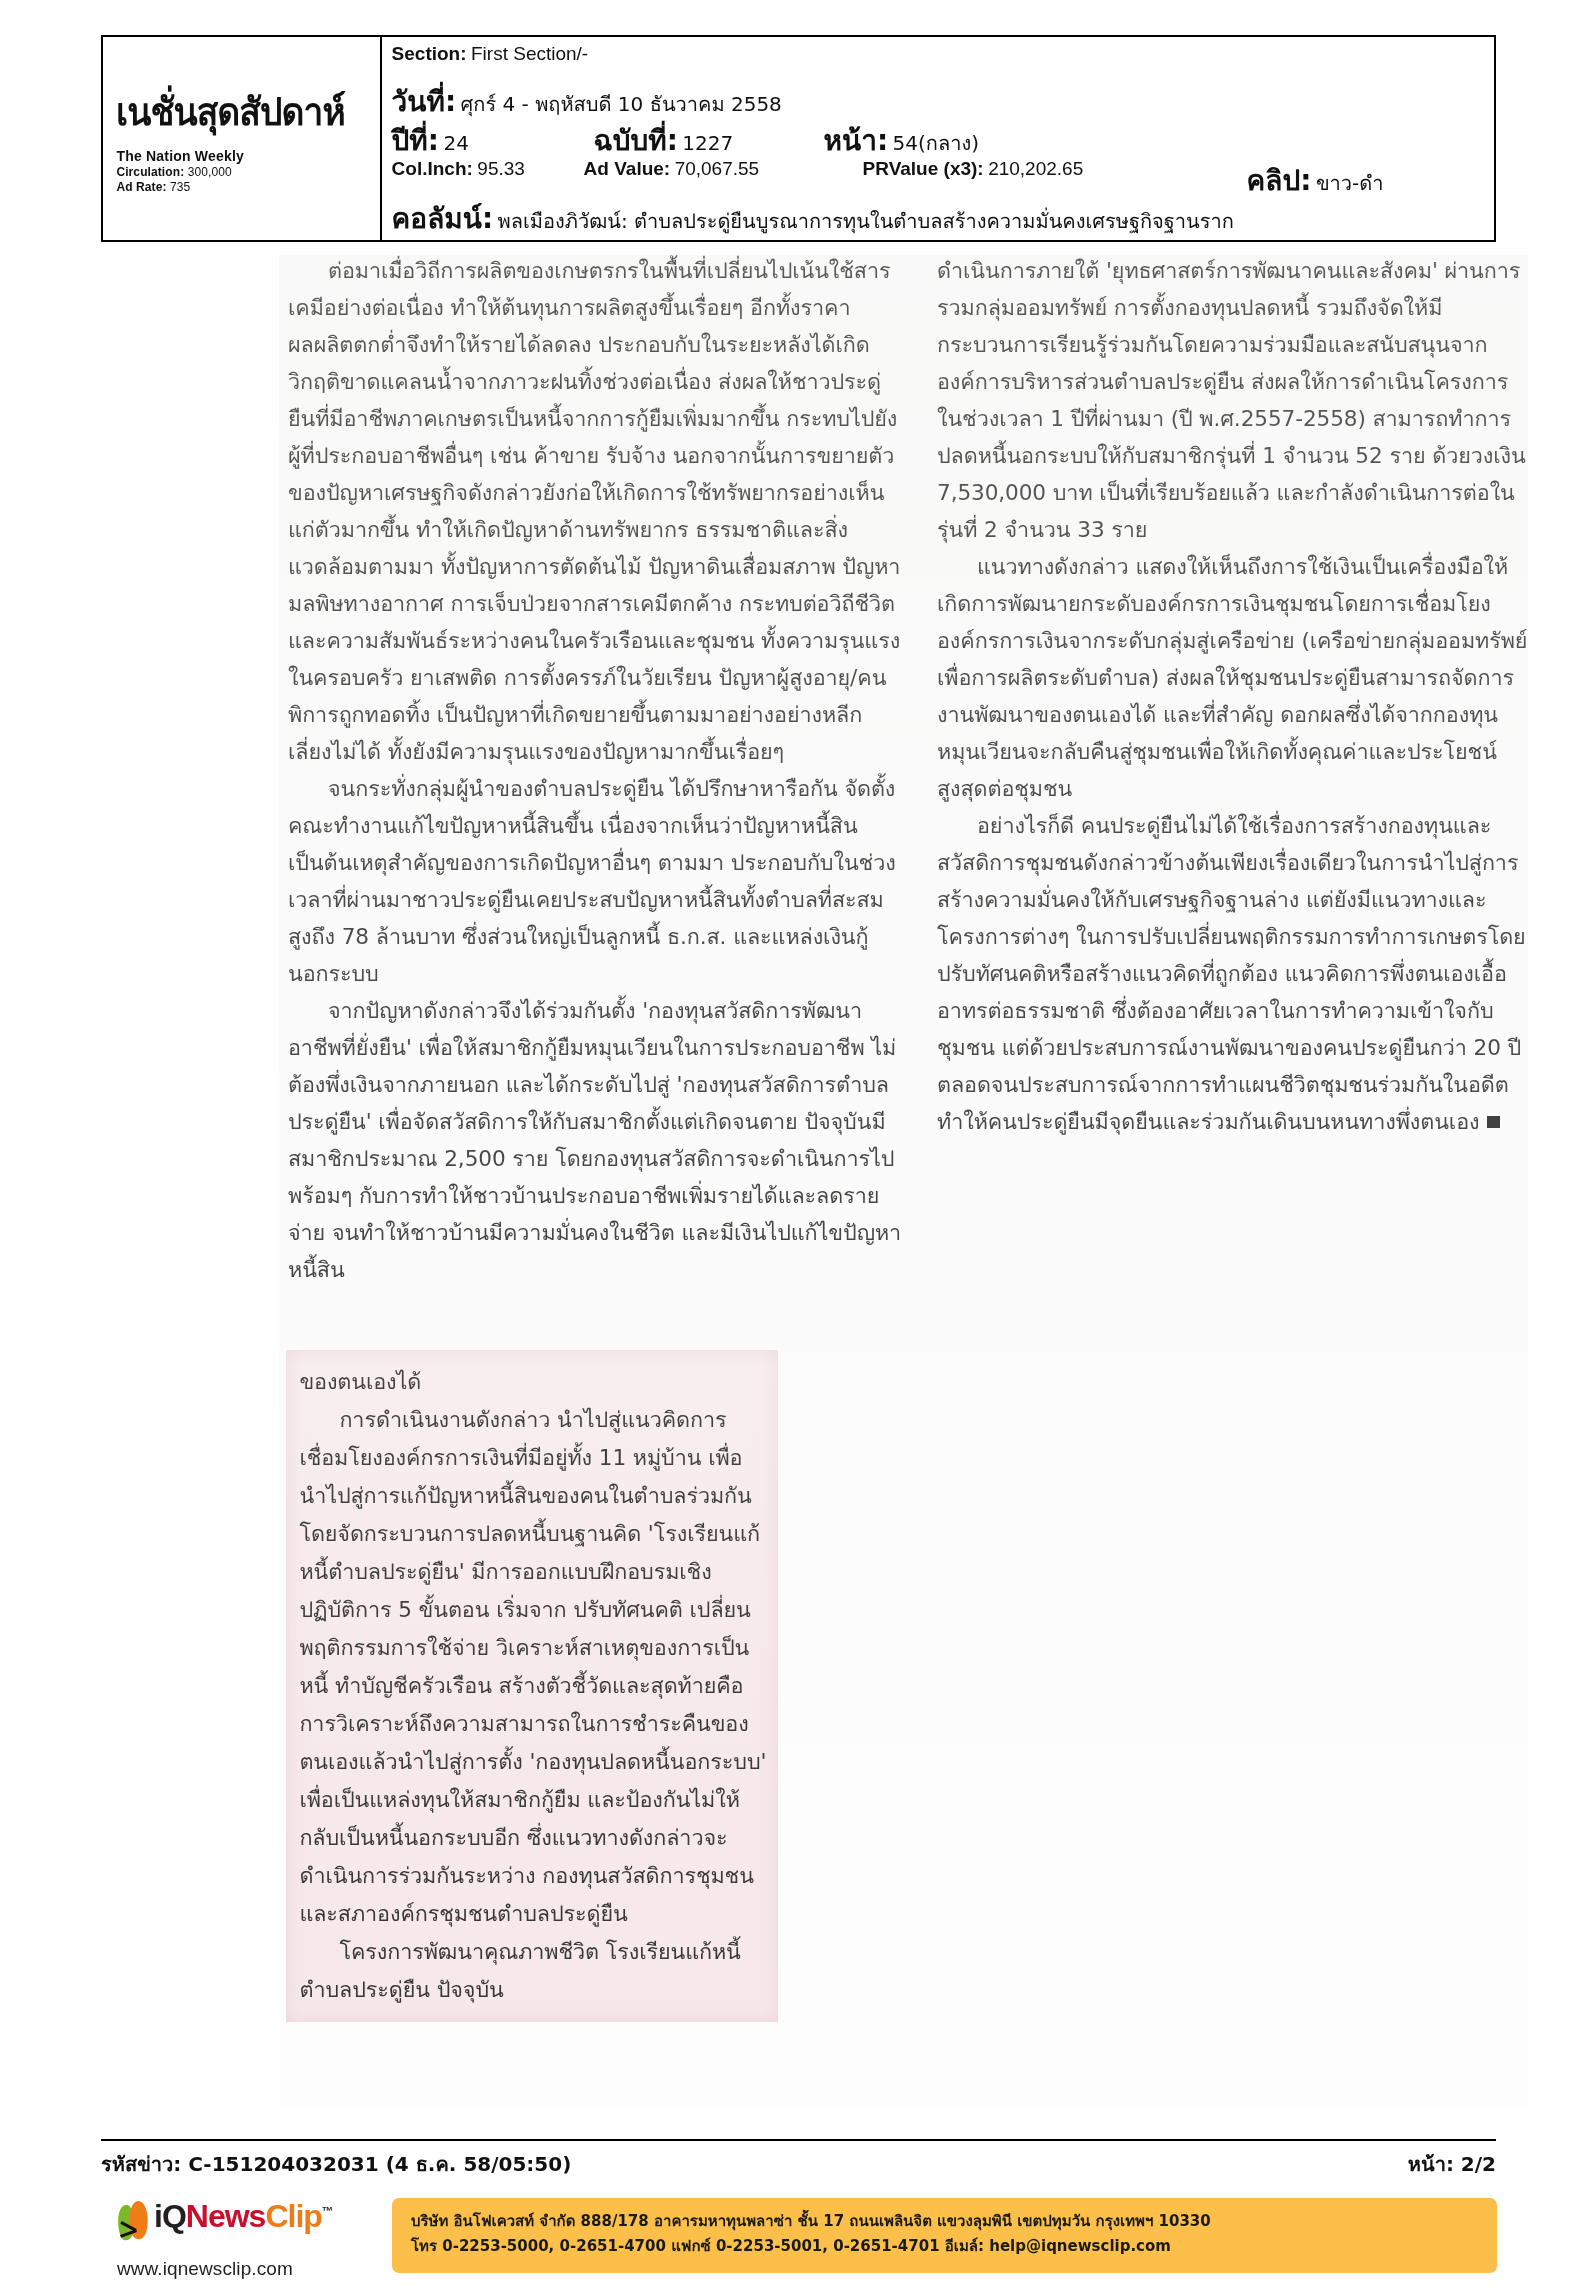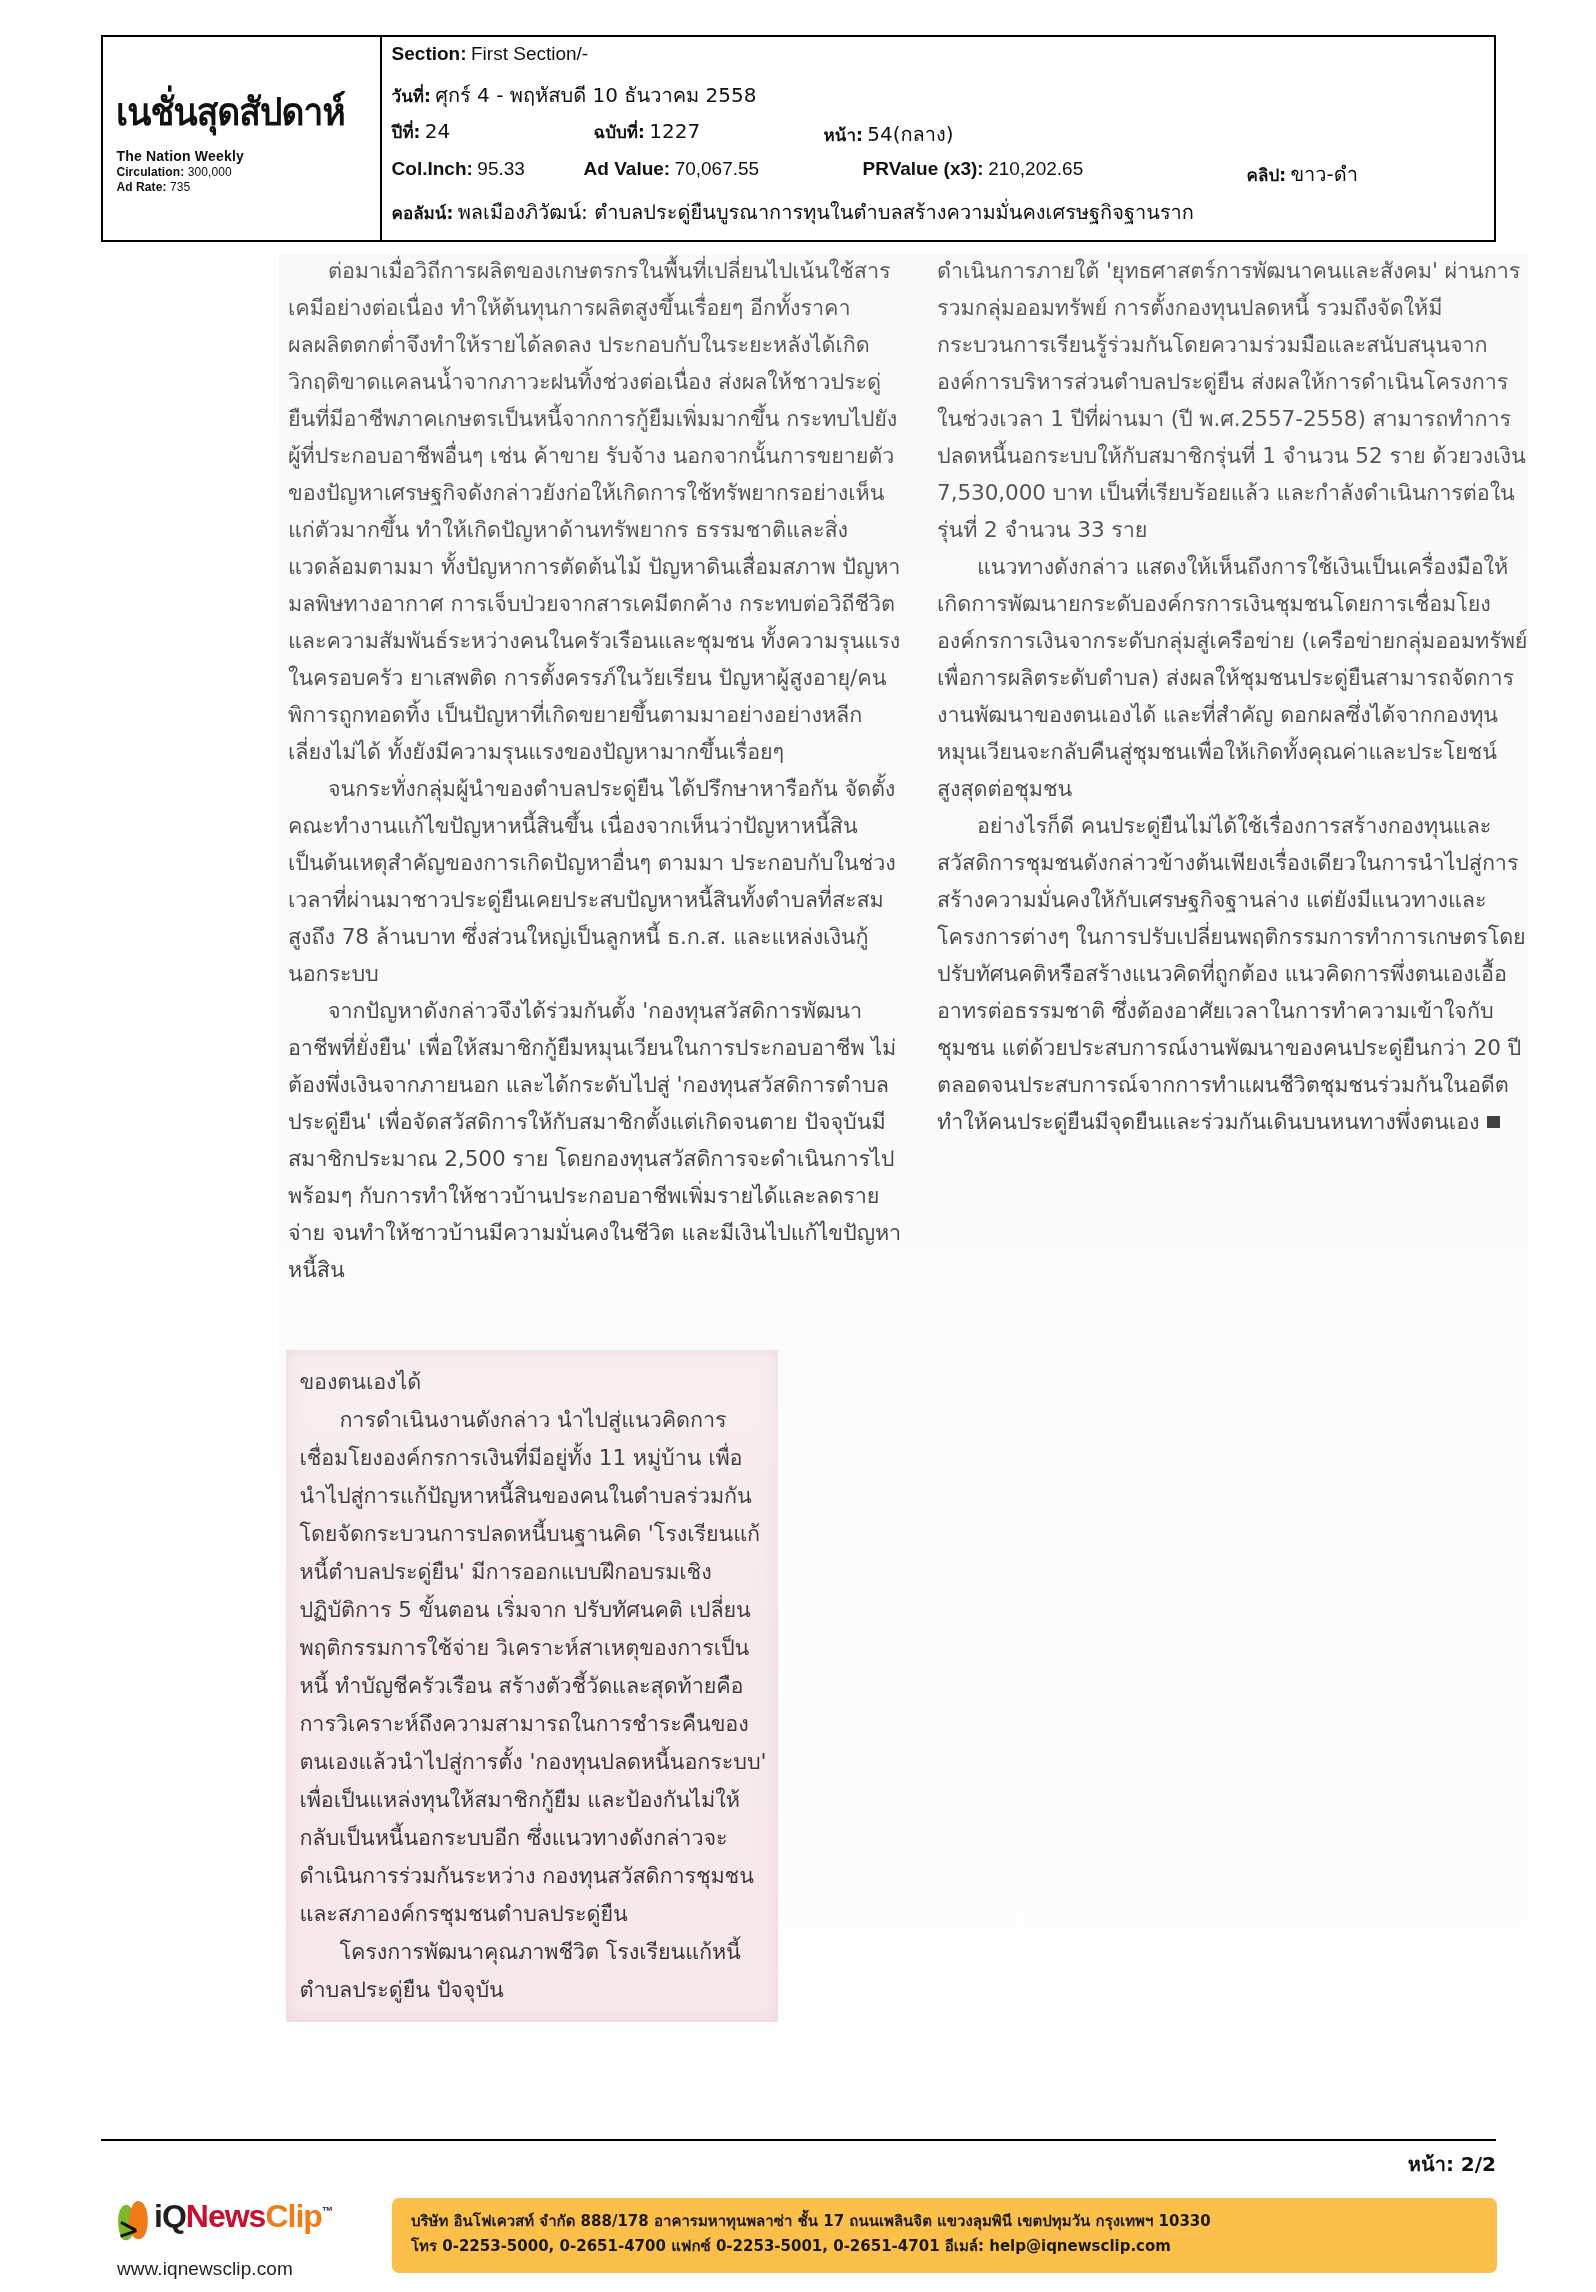--- a/index.html
+++ b/index.html
@@ -49,21 +49,21 @@
 
   .hdr-fields {
     flex:1 1 auto;
     position:relative;
     padding:4.8px 0 0 9.6px;
     box-sizing:border-box;
   }
   .frow { position:absolute; left:9.6px; right:5.8px; white-space:nowrap; }
   .frow .lb { font-weight:bold; font-size:19px; }
   .frow .vl { font-weight:normal; font-size:19px; }
-  .thai-lb { font-family:"DejaVu Sans",sans-serif; font-weight:bold; font-size:17px; }
+  .thai-lb { font-family:"DejaVu Sans",sans-serif; font-weight:bold; font-size:28px; }
   .thai-vl { font-family:"DejaVu Sans",sans-serif; font-weight:normal; font-size:20px; }
   .r1 { top:5.8px; }
   .r2 { top:42px; }
   .r3 { top:81px; }
   .r4 { top:121px; }
   .r5 { top:159px; }
   .col-a { position:absolute; left:0; }
   .col-b { position:absolute; left:202px; }
   .col-c { position:absolute; left:432px; }
   .ci-a { position:absolute; left:0; }
@@ -245,20 +245,24 @@
       <p class="ptext">ของตนเองได้</p>
       <p class="ptext indent">การดำเนินงานดังกล่าว นำไปสู่แนวคิดการเชื่อมโยงองค์กรการเงินที่มีอยู่ทั้ง 11 หมู่บ้าน เพื่อนำไปสู่การแก้ปัญหาหนี้สินของคนในตำบลร่วมกัน โดยจัดกระบวนการปลดหนี้บนฐานคิด 'โรงเรียนแก้หนี้ตำบลประดู่ยืน' มีการออกแบบฝึกอบรมเชิงปฏิบัติการ 5 ขั้นตอน เริ่มจาก ปรับทัศนคติ เปลี่ยนพฤติกรรมการใช้จ่าย วิเคราะห์สาเหตุของการเป็นหนี้ ทำบัญชีครัวเรือน สร้างตัวชี้วัดและสุดท้ายคือการวิเคราะห์ถึงความสามารถในการชำระคืนของตนเองแล้วนำไปสู่การตั้ง 'กองทุนปลดหนี้นอกระบบ' เพื่อเป็นแหล่งทุนให้สมาชิกกู้ยืม และป้องกันไม่ให้กลับเป็นหนี้นอกระบบอีก ซึ่งแนวทางดังกล่าวจะดำเนินการร่วมกันระหว่าง กองทุนสวัสดิการชุมชนและสภาองค์กรชุมชนตำบลประดู่ยืน</p>
       <p class="ptext indent">โครงการพัฒนาคุณภาพชีวิต โรงเรียนแก้หนี้ตำบลประดู่ยืน ปัจจุบัน</p>
     </div>
   </div>
 
   <div class="scan-tint"></div>
 
   <div class="foot-rule"></div>
 
+  <div class="foot-code">
+    <span class="lb">รหัสข่าว:</span>
+    <span>C-151204032031 (4 ธ.ค. 58/05:50)</span>
+  </div>
 
   <div class="foot-page">
     <span>หน้า:</span>
     <span>2/2</span>
   </div>
 
   <div class="logo-wrap">
     <div class="logo-row">
       <span class="logo-mark">
         <span class="leafA"></span>

